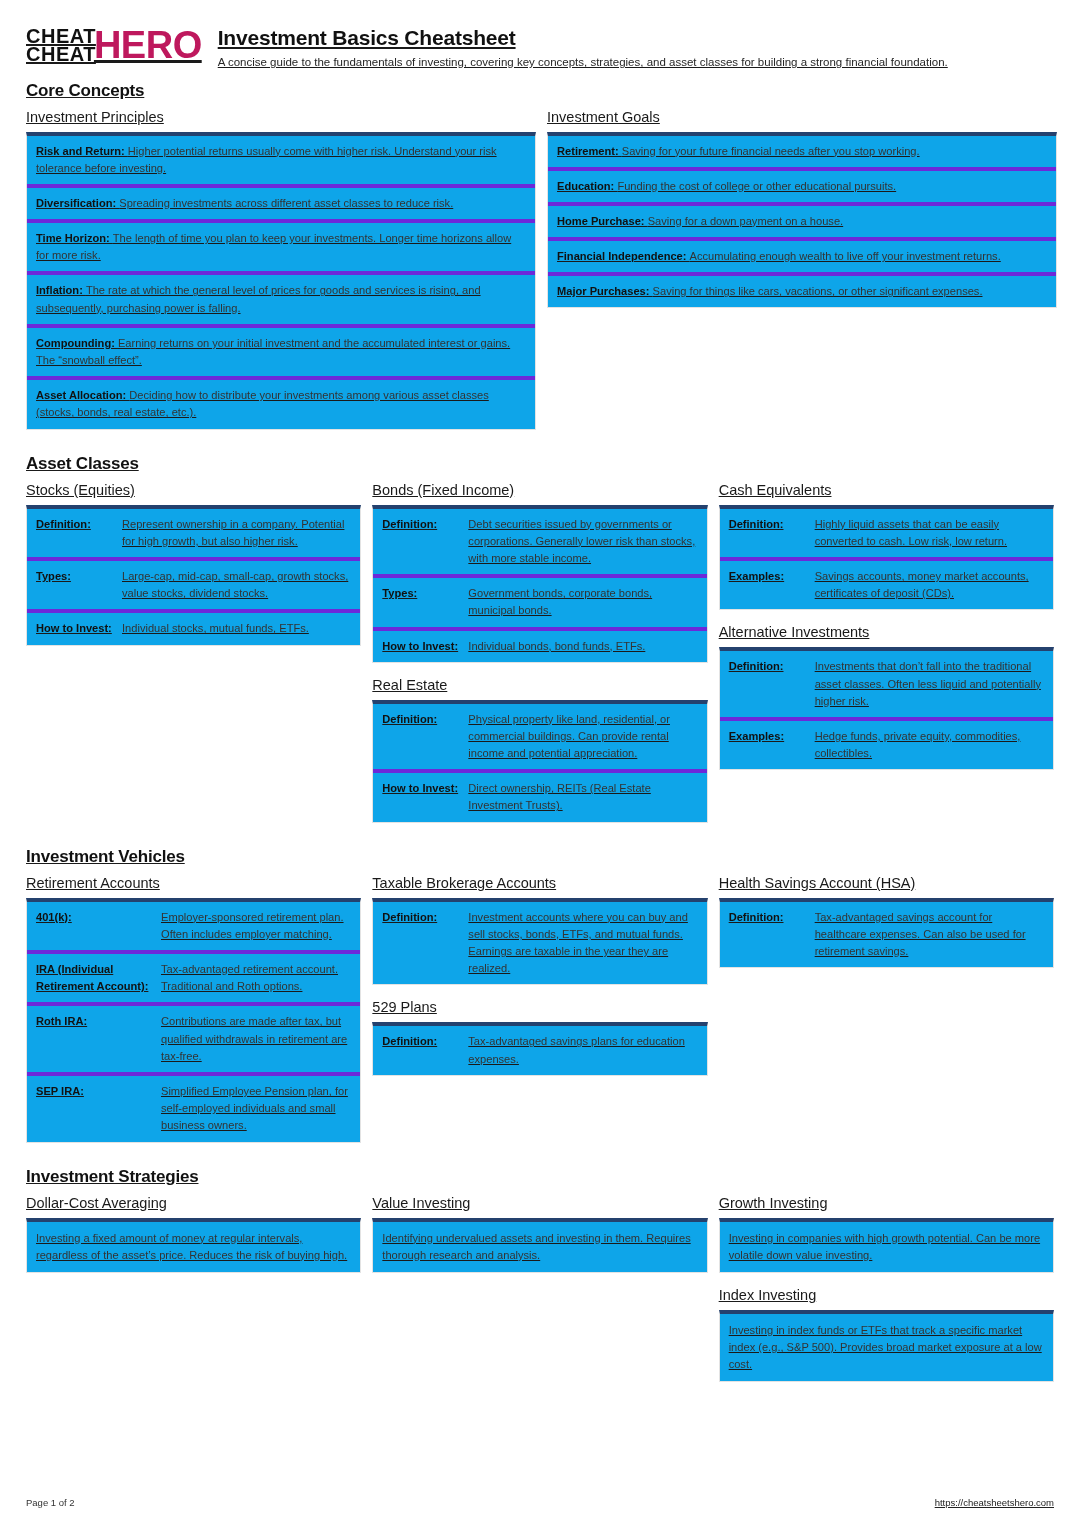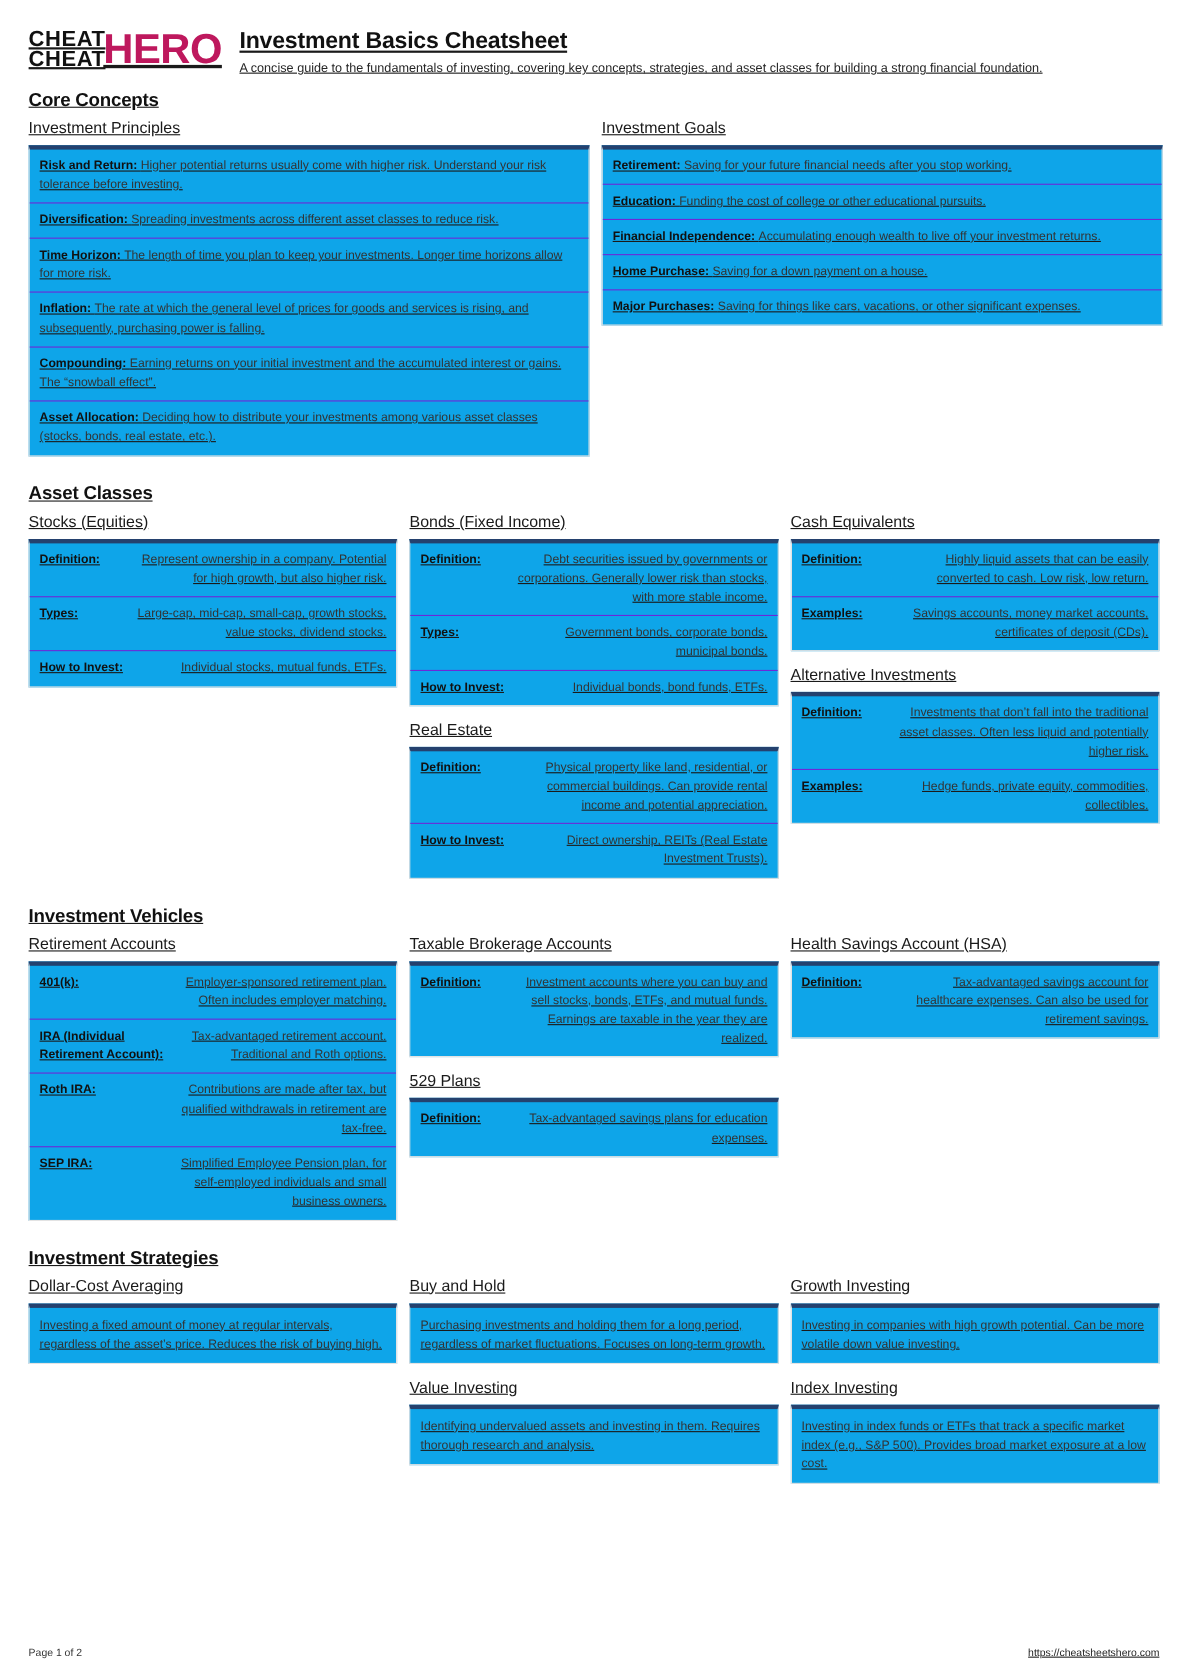--- a/index.html
+++ b/index.html
@@ -98,35 +98,34 @@
   .tbl {
     width: 100%;
     border: 1px solid #e3e3e3;
     border-top: 4px solid #24416e;
     background: #0ea5e9;
     font-size: 11.1px;
     line-height: 1.55;
   }
   .trow {
     display: flex;
-    border-top: 1px solid #6d28d9;
+    border-top: 4px solid #6d28d9;
     padding: 7px 9px;
   }
   .trow:first-child { border-top: none; }
   .tlabel {
     font-weight: 700;
     color: #111111;
     flex: 0 0 86px;
     padding-right: 8px;
   }
   .tlabel-wide { flex: 0 0 125px; }
   .tval {
     flex: 1 1 auto;
     color: #333333;
-    text-align: right;
   }
   
   .trow-inline { display: block; padding: 7px 9px; }
   .trow-inline .lead { font-weight: 700; color: #111111; }
   .trow-inline .body { color: #333333; }
   
   .trow-plain { display:block; padding: 8px 9px; color:#333333; }
 
   
   .footer {
@@ -180,22 +179,22 @@
                 <div class="trow trow-inline"><span class="lead">Asset Allocation: </span><span class="body">Deciding how to distribute your investments among various asset classes (stocks, bonds, real estate, etc.).</span></div>
               </div>
             </div>
           </div>
           <div class="col col-half">
             <div class="block">
               <h3 class="block-title">Investment Goals</h3>
               <div class="tbl">
                 <div class="trow trow-inline"><span class="lead">Retirement: </span><span class="body">Saving for your future financial needs after you stop working.</span></div>
                 <div class="trow trow-inline"><span class="lead">Education: </span><span class="body">Funding the cost of college or other educational pursuits.</span></div>
+                <div class="trow trow-inline"><span class="lead">Home Purchase: </span><span class="body">Saving for a down payment on a house.</span></div>
                 <div class="trow trow-inline"><span class="lead">Financial Independence: </span><span class="body">Accumulating enough wealth to live off your investment returns.</span></div>
-                <div class="trow trow-inline"><span class="lead">Home Purchase: </span><span class="body">Saving for a down payment on a house.</span></div>
                 <div class="trow trow-inline"><span class="lead">Major Purchases: </span><span class="body">Saving for things like cars, vacations, or other significant expenses.</span></div>
               </div>
             </div>
           </div>
         </div>
       </div>
       <div>
         <h2 class="section-title">Asset Classes</h2>
         <div class="cols">
           <div class="col">
@@ -343,26 +342,20 @@
         <div class="cols">
           <div class="col">
             <div class="block">
               <h3 class="block-title">Dollar-Cost Averaging</h3>
               <div class="tbl">
                 <div class="trow trow-plain">Investing a fixed amount of money at regular intervals, regardless of the asset’s price. Reduces the risk of buying high.</div>
               </div>
             </div>
           </div>
           <div class="col">
-            <div class="block">
-              <h3 class="block-title">Buy and Hold</h3>
-              <div class="tbl">
-                <div class="trow trow-plain">Purchasing investments and holding them for a long period, regardless of market fluctuations. Focuses on long-term growth.</div>
-              </div>
-            </div>
             <div class="block">
               <h3 class="block-title">Value Investing</h3>
               <div class="tbl">
                 <div class="trow trow-plain">Identifying undervalued assets and investing in them. Requires thorough research and analysis.</div>
               </div>
             </div>
           </div>
           <div class="col">
             <div class="block">
               <h3 class="block-title">Growth Investing</h3>

